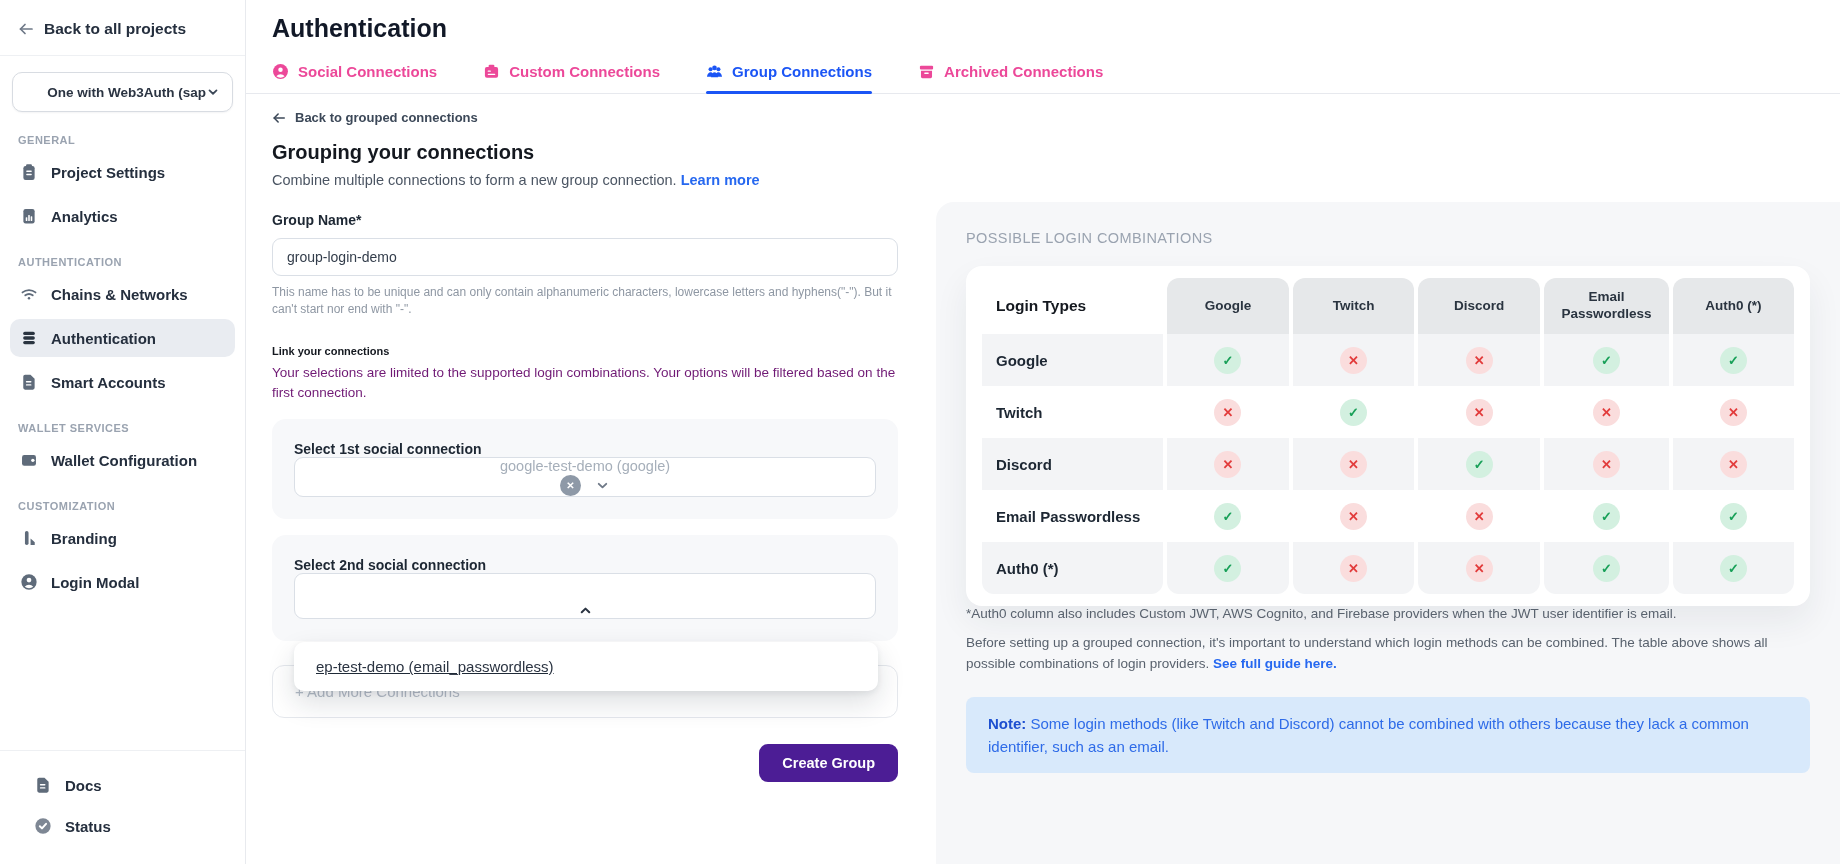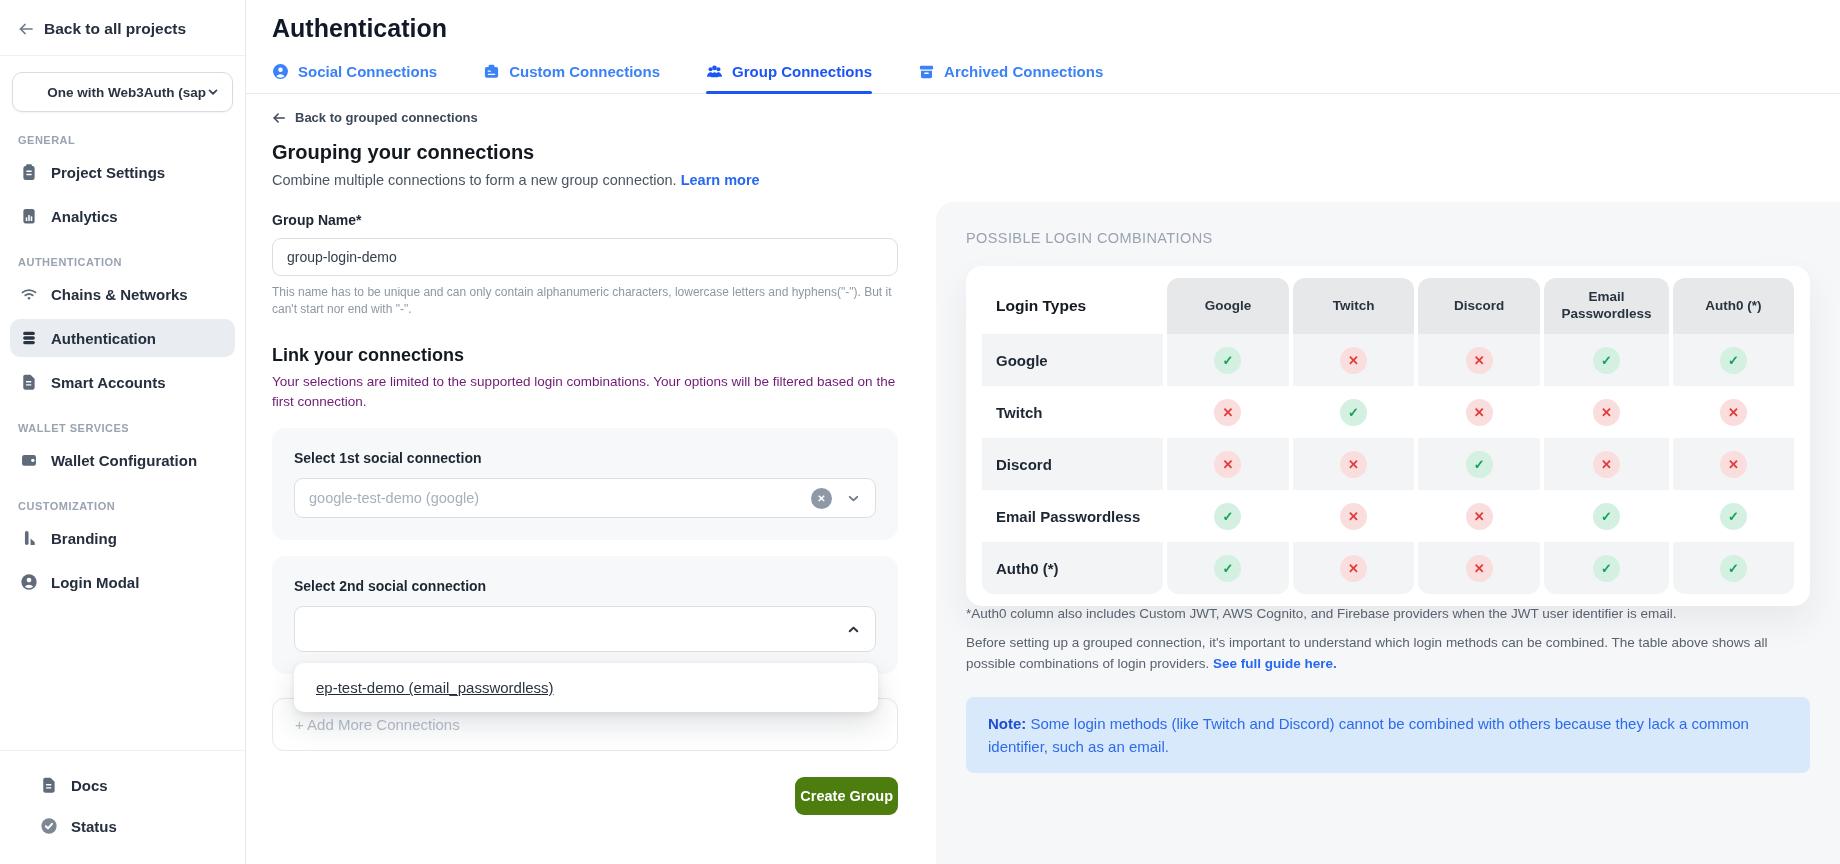--- a/index.html
+++ b/index.html
@@ -11,56 +11,56 @@
   
   .sidebar { width:246px; min-width:246px; border-right:1px solid #e8eaee; display:flex; flex-direction:column; background:#fff; }
   .sb-back { display:flex; align-items:center; gap:10px; padding:20px 18px 17px; font-size:15.5px; font-weight:700; color:#252f3e; border-bottom:1px solid #eef0f3; cursor:pointer; }
   .sb-back svg { color:#6e7887; }
   .project-select { margin:16px 12px 4px; border:1px solid #d8dce2; border-radius:10px; height:40px; display:flex; align-items:center; justify-content:flex-end; padding:0 12px; font-size:13.5px; font-weight:600; color:#2b3442; background:#fff; box-shadow:0 1px 2px rgba(16,24,40,.05); cursor:pointer; white-space:nowrap; overflow:hidden; }
   .project-select svg { color:#3c4858; flex:none; }
   .sb-section-label { margin:18px 18px 4px; font-size:11px; font-weight:700; letter-spacing:.5px; color:#9aa3b0; }
   .sb-item { margin:3px 10px; padding:10px 10px; display:flex; gap:13px; align-items:center; border-radius:10px; font-size:15px; font-weight:600; color:#252f3e; cursor:pointer; }
   .sb-item.active { background:#e9ecf1; }
   .sb-icon { width:18px; height:18px; color:#5f6b7a; flex:none; display:flex; }
-  .sb-footer { margin-top:auto; border-top:1px solid #eef0f3; padding:12px 20px 16px; }
+  .sb-footer { margin-top:auto; border-top:1px solid #eef0f3; padding:12px 14px 16px; }
   
   .main { flex:1; display:flex; flex-direction:column; min-width:0; }
   .page-title { font-size:25px; font-weight:700; color:#111827; padding:14px 0 0 26px; }
   .tabs { display:flex; gap:46px; padding-left:26px; margin-top:20px; border-bottom:1px solid #e7e9ee; }
-  .tab { display:flex; align-items:center; gap:9px; padding-bottom:13px; font-size:15px; font-weight:600; color:#3b82f6; position:relative; cursor:pointer; }
+  .tab { display:flex; align-items:center; gap:9px; padding-bottom:13px; font-size:15px; font-weight:600; color:#ec4899; position:relative; cursor:pointer; }
   .tab svg { width:17px; height:17px; }
   .tab.active { color:#1b55f5; }
   .tab.active::after { content:""; position:absolute; left:0; right:0; bottom:-1px; height:3px; background:#1b55f5; border-radius:2px; }
   .content-row { flex:1; display:flex; min-height:0; }
   
   .form-col { width:674px; min-width:674px; padding:16px 22px 0 26px; }
   .back-link { display:flex; gap:9px; align-items:center; font-size:13px; font-weight:600; color:#3c4858; cursor:pointer; }
   .back-link svg { color:#3c4858; }
   .section-heading { margin-top:16px; font-size:20px; font-weight:700; color:#14181f; }
   .subtitle { margin-top:8px; font-size:14.5px; color:#4b5563; }
   .link-blue { color:#2668f0; font-weight:600; text-decoration:none; cursor:pointer; }
   .field-label { margin-top:24px; font-size:14px; font-weight:700; color:#1d2733; }
   .text-input { margin-top:10px; width:100%; height:38px; border:1px solid #dadfe6; border-radius:9px; padding:0 14px; font-size:14px; color:#333d4b; background:#fff; font-family:"Liberation Sans",sans-serif; outline:none; }
   .helper { margin-top:8px; font-size:12px; line-height:1.45; color:#8e97a3; }
-  .link-heading { margin-top:26px; font-size:18px; font-weight:700; color:#14181f; }
+  .link-heading { margin-top:26px; font-size:11px; font-weight:700; color:#14181f; }
   .link-desc { margin-top:6px; font-size:13.5px; line-height:1.5; color:#701a75; }
   .select-card { margin-top:16px; background:#f7f8fa; border-radius:14px; padding:22px; position:relative; }
   .select-label { font-size:14px; font-weight:700; color:#1d2733; }
-  .select-box { margin-top:12px; background:#fff; border:1px solid #dadfe6; border-radius:9px; height:40px; display:flex; align-items:center; justify-content:space-between; padding:0 14px; cursor:pointer; }
+  .select-box { margin-top:0; background:#fff; border:1px solid #dadfe6; border-radius:9px; height:40px; display:flex; align-items:center; justify-content:space-between; padding:0 14px; cursor:pointer;flex-direction:column; }
   .select-box.tall { height:46px; }
   .placeholder-text { color:#a6afba; font-size:14.5px; }
   .select-right { display:flex; align-items:center; gap:14px; }
   .clear-chip { width:21px; height:21px; border-radius:50%; background:#8e99a7; color:#fff; font-size:10px; font-weight:700; display:flex; align-items:center; justify-content:center; cursor:pointer; }
   .chev { color:#6f7987; display:flex; }
   .chev.dark { color:#2b3442; }
   .dropdown { position:absolute; left:22px; right:20px; top:107px; z-index:5; background:#fff; border-radius:10px; box-shadow:0 12px 28px rgba(23,32,49,.14), 0 2px 6px rgba(23,32,49,.08);text-decoration:underline; }
   .dropdown-item { padding:16px 22px; font-size:15px; color:#2b3442; cursor:pointer; }
   .add-more { margin-top:24px; border:1px solid #e5e8ed; border-radius:12px; padding:17px 22px; font-size:15px; color:#b6bec9; background:#fff; cursor:pointer; }
   .btn-row { margin-top:26px; display:flex; justify-content:flex-end; }
-  .create-btn { background:#4d7c0f; color:#fff; border:none; border-radius:9px; padding:11px 5px; font-size:14.5px; font-weight:600; font-family:"Liberation Sans",sans-serif; cursor:pointer; }
+  .create-btn { background:#4c1d95; color:#fff; border:none; border-radius:9px; padding:11px 23px; font-size:14.5px; font-weight:600; font-family:"Liberation Sans",sans-serif; cursor:pointer; }
   
   .right-col { flex:1; display:flex; flex-direction:column; min-width:0; }
   .combo-panel { margin-top:108px; margin-left:16px; flex:1; background:#f6f7f9; border-top-left-radius:18px; padding:28px 30px 30px; }
   .combo-title { font-size:14.5px; font-weight:400; letter-spacing:.4px; color:#9aa3b0; }
   .table-card { margin-top:20px; background:#fff; border-radius:16px; padding:12px; box-shadow:0 16px 34px rgba(30,41,59,.07); }
   table.combo { width:100%; border-collapse:separate; border-spacing:4px 0; }
   table.combo thead th { background:#e6e8ea; height:56px; font-size:13.5px; font-weight:700; color:#2a3440; border-radius:12px 12px 0 0; line-height:1.25; padding:0 8px; width:126px; }
   table.combo thead th.corner { background:#fff; width:186px; text-align:left; font-size:15.5px; padding-left:14px; color:#14181f; }
   table.combo tbody th { text-align:left; font-size:15px; font-weight:600; color:#1d2733; padding-left:14px; }
   table.combo tbody td { text-align:center; height:52px; }

